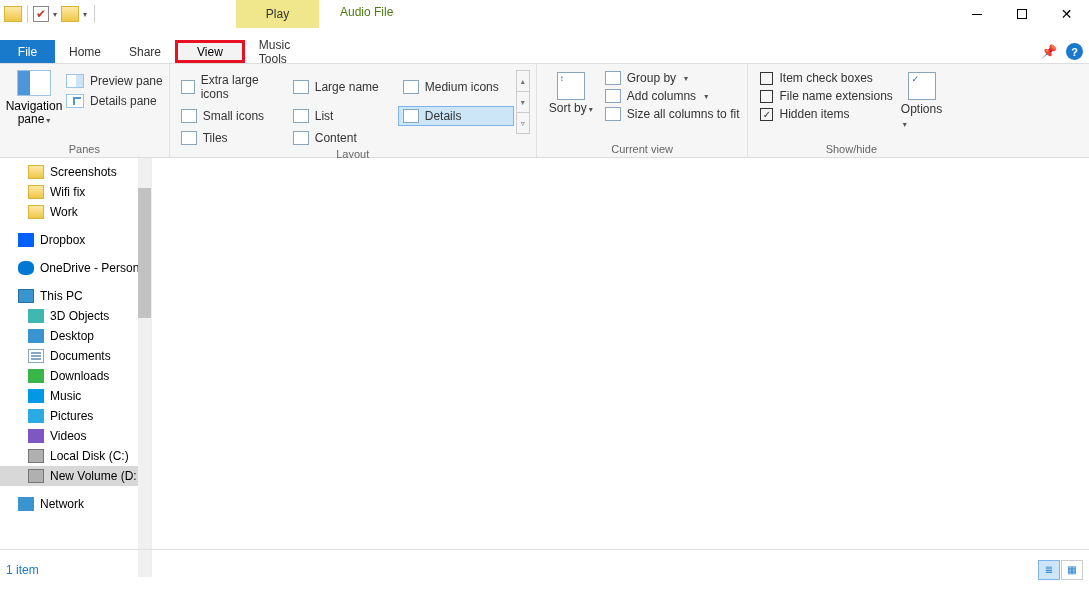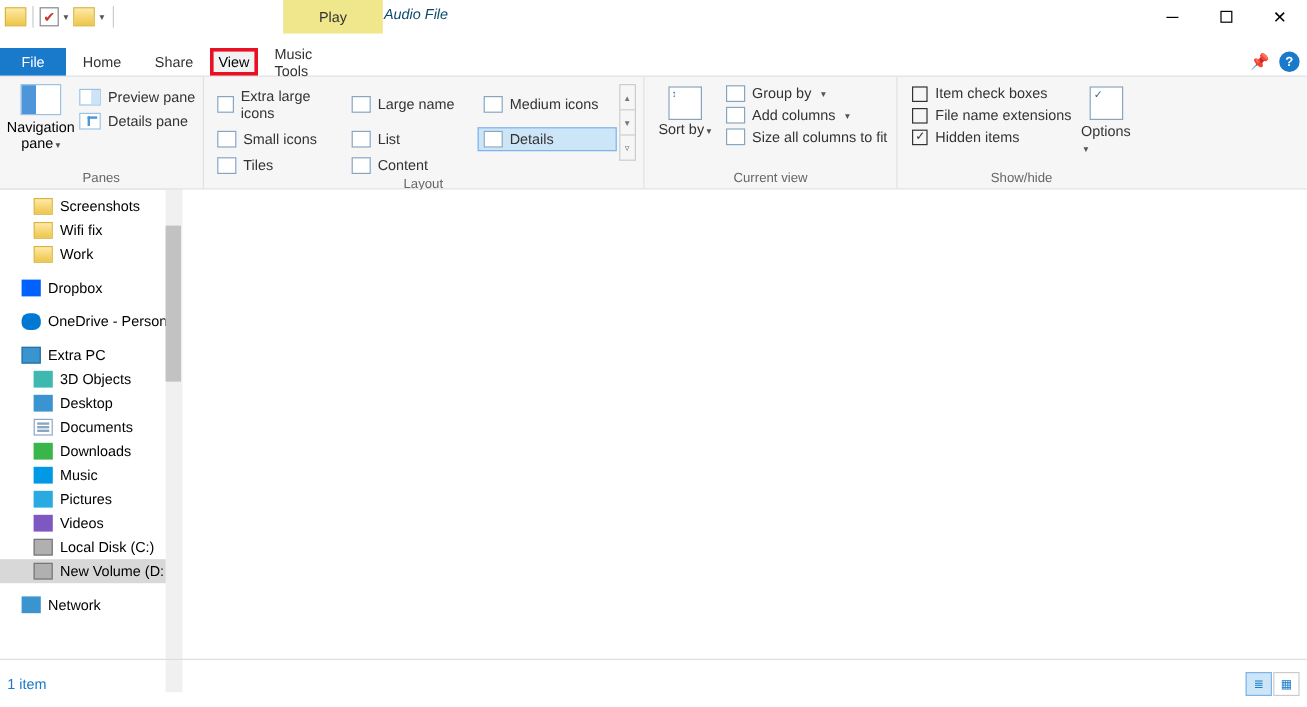--- a/index.html
+++ b/index.html
@@ -39,23 +39,22 @@
   .contextual-tab {
     position:absolute;
     left:236px; top:0;
     width:83px; height:28px;
     background: #f0e68c;
     display:flex;align-items:center;justify-content:center;
     color:#333;
   }
   .title-text {
     position:absolute;
-    left:320px; top:5px;
-    color:#0c4a6e;
-    font-style:italic;
+    left:340px; top:5px;
+    color:#4d7c0f;
   }
   .win-controls {
     position:absolute;
     right:0; top:0;
     display:flex;
   }
   .win-controls div {
     width:45px; height:28px;
     display:flex;align-items:center;justify-content:center;
     font-family: "Segoe MDL2 Assets","Segoe UI Symbol",sans-serif;
@@ -75,21 +74,21 @@
     width:55px; background:#1979ca; color:#fff;
     display:flex;align-items:center;justify-content:center;
   }
   .tab {
     padding:0 14px;
     display:flex;align-items:center;
     color:#333;
   }
   .tab-active-red {
     border:3px solid #e81123;
-    padding:0 4px;
+    padding:0 19px;
     background:#f3f3f3;
     color:#000;
     font-weight:400;
   }
   .tabs-right {
     margin-left:auto;
     display:flex;align-items:center;gap:8px;padding-right:6px;
   }
   .help-circle {
     width:17px;height:17px;border-radius:50%;background:#1979ca;color:#fff;
@@ -420,21 +419,21 @@
         <span>Dropbox</span>
       </div>
       <div style="height: 8px;"></div>
       <div class="tree-item root">
         <span class="ic16 onedrive"></span>
         <span>OneDrive - Person</span>
       </div>
       <div style="height: 8px;"></div>
       <div class="tree-item root">
         <span class="ic16 thispc"></span>
-        <span>Extra PC</span>
+        <span>This PC</span>
       </div>
       <div class="tree-item">
         <span class="ic16 obj3d"></span>
         <span>3D Objects</span>
       </div>
       <div class="tree-item">
         <span class="ic16 desktop"></span>
         <span>Desktop</span>
       </div>
       <div class="tree-item">

